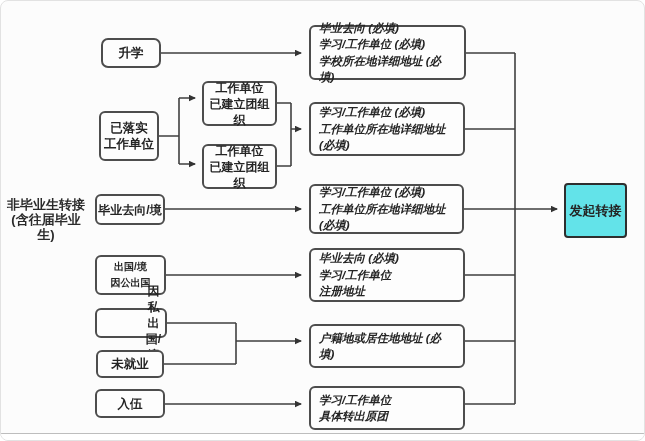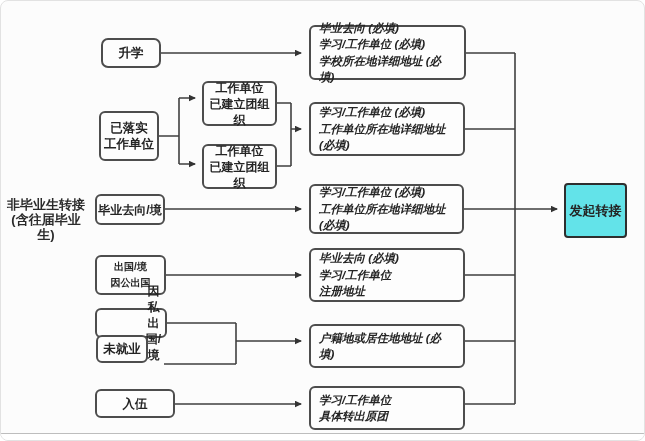--- a/index.html
+++ b/index.html
@@ -38,22 +38,22 @@
     position:absolute;left:0;top:433px;width:645px;height:8px;background:#ffffff;
   }
   
   .n-upgrade{left:100px;top:37px;width:60px;height:30px;border-radius:7px;}
   .n-employed{left:98px;top:110px;width:60px;height:50px;}
   .n-with-league{left:201px;top:80px;width:75px;height:45px;font-size:12px;}
   .n-without-league{left:201px;top:143px;width:75px;height:45px;font-size:12px;}
   .n-official-abroad{left:94px;top:193px;width:70px;height:31px;font-size:12px;}
   .n-study-abroad{left:94px;top:254px;width:71px;height:40px;font-size:10px;}
   .n-private-abroad{left:94px;top:307px;width:72px;height:30px;font-size:12px;padding-left:45px;}
-  .n-unemployed{left:95px;top:334px;width:52px;height:28px;}
-  .n-enlist{left:94px;top:388px;width:80px;height:29px;}
+  .n-unemployed{left:95px;top:349px;width:68px;height:28px;}
+  .n-enlist{left:94px;top:388px;width:70px;height:29px;}
   .r1{left:308px;top:24px;width:157px;height:55px;}
   .r2{left:308px;top:101px;width:156px;height:54px;}
   .r3{left:308px;top:183px;width:155px;height:50px;}
   .r4{left:308px;top:247px;width:156px;height:54px;}
   .r5{left:308px;top:323px;width:156px;height:34px;justify-content:center;}
   .r6{left:308px;top:385px;width:156px;height:37px;justify-content:center;}
   .n-action{left:563px;top:182px;width:63px;height:55px;}
 </style>
 </head>
 <body>

